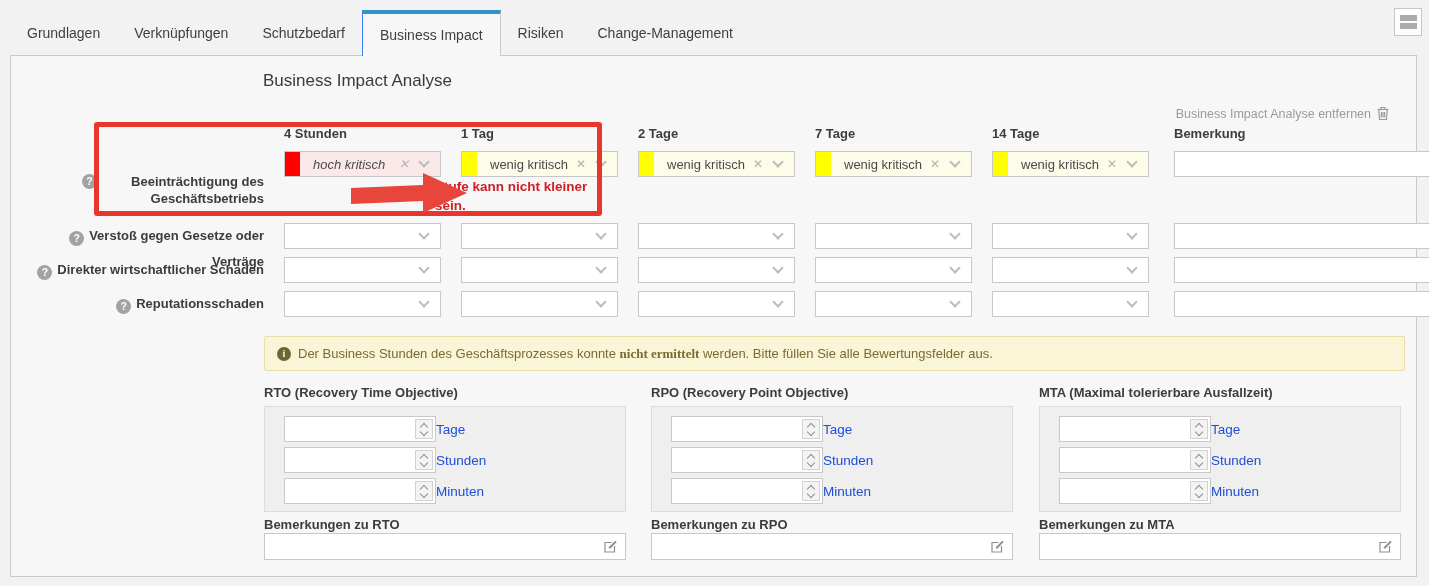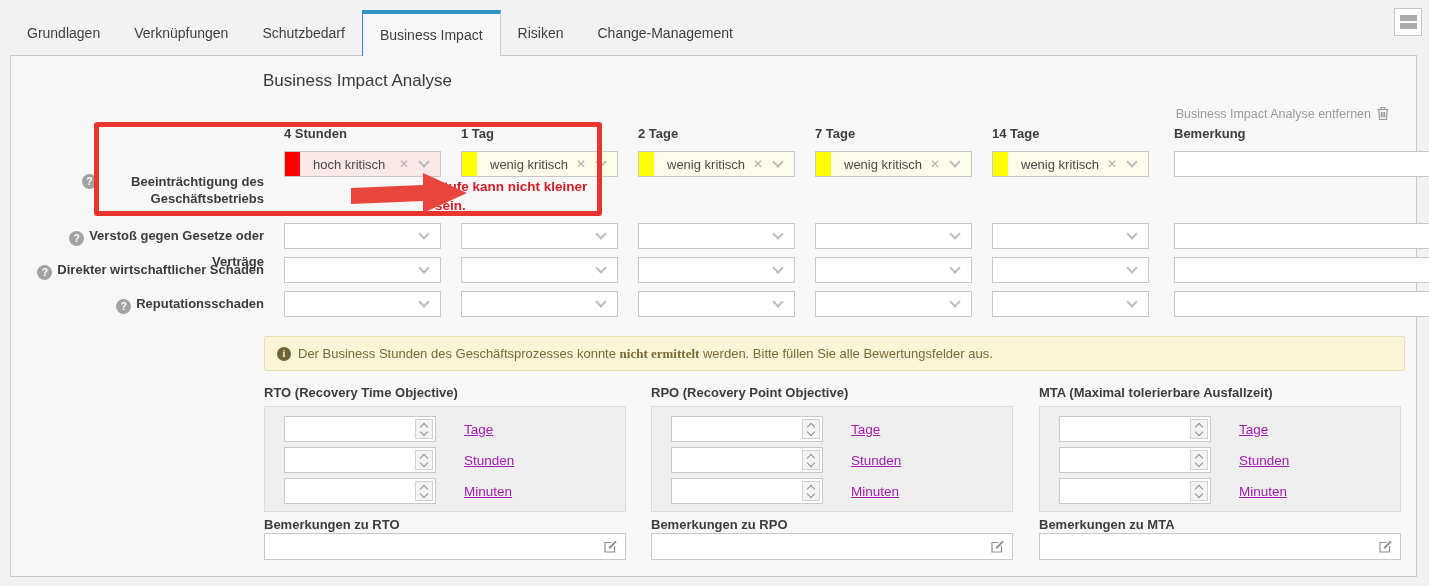--- a/index.html
+++ b/index.html
@@ -103,21 +103,21 @@
     width:152px; height:26px; background:#fff; border:1px solid #c8c8c8; position:relative; cursor:text;
   }
   .spin-btns {
     position:absolute; right:2px; top:2px; bottom:2px; width:18px;
     background:#f3f3f3; border:1px solid #d2d2d2;
     display:flex; flex-direction:column; align-items:center; justify-content:center; gap:3px; cursor:pointer;
   }
   .car { width:6px; height:6px; border-right:1.6px solid #8f8f8f; border-bottom:1.6px solid #8f8f8f; }
   .car.up { transform:rotate(-135deg); margin-bottom:-2px; }
   .car.dn { transform:rotate(45deg); margin-top:-2px; }
-  .spin-label { margin-left:28px; font-size:13.5px; color:#a21caf;text-decoration:underline; }
+  .spin-label { font-size:13.5px; color:#1d4ed8; }
 
   .remark-label { position:absolute; top:461px; font-weight:700; font-size:13px; }
   .remark-input {
     position:absolute; top:477px; width:362px; height:27px;
     background:#fff; border:1px solid #c8c8c8;
     display:flex; align-items:center; justify-content:flex-end; padding-right:7px; cursor:text;
   }
 </style>
 </head>
 <body>
@@ -157,21 +157,21 @@
     <div class="chead">2 Tage</div>
     <div class="chead">7 Tage</div>
     <div class="chead">14 Tage</div>
     <div class="chead bem">Bemerkung</div>
   </div>
 
   <div class="mrow" style="top:95px">
     <div class="rlabel multi">
       <span class="help">?</span><span class="rtext">Beeinträchtigung des Geschäftsbetriebs</span>
     </div>
-    <div class="dd" style="background-color: rgb(251, 233, 233);">
+    <div class="dd" style="background-color: rgb(251, 233, 233); font-style: italic;">
       <span class="swatch" style="background-color: rgb(255, 0, 0);"></span>
       <span class="ddtext">hoch kritisch</span>
       <span class="clear">✕</span>
       <span class="chev"></span>
     </div>
     <div class="dd" style="background-color: rgb(253, 252, 233);">
       <span class="swatch" style="background-color: rgb(255, 255, 0);"></span>
       <span class="ddtext">wenig kritisch</span>
       <span class="clear">✕</span>
       <span class="chev"></span>

